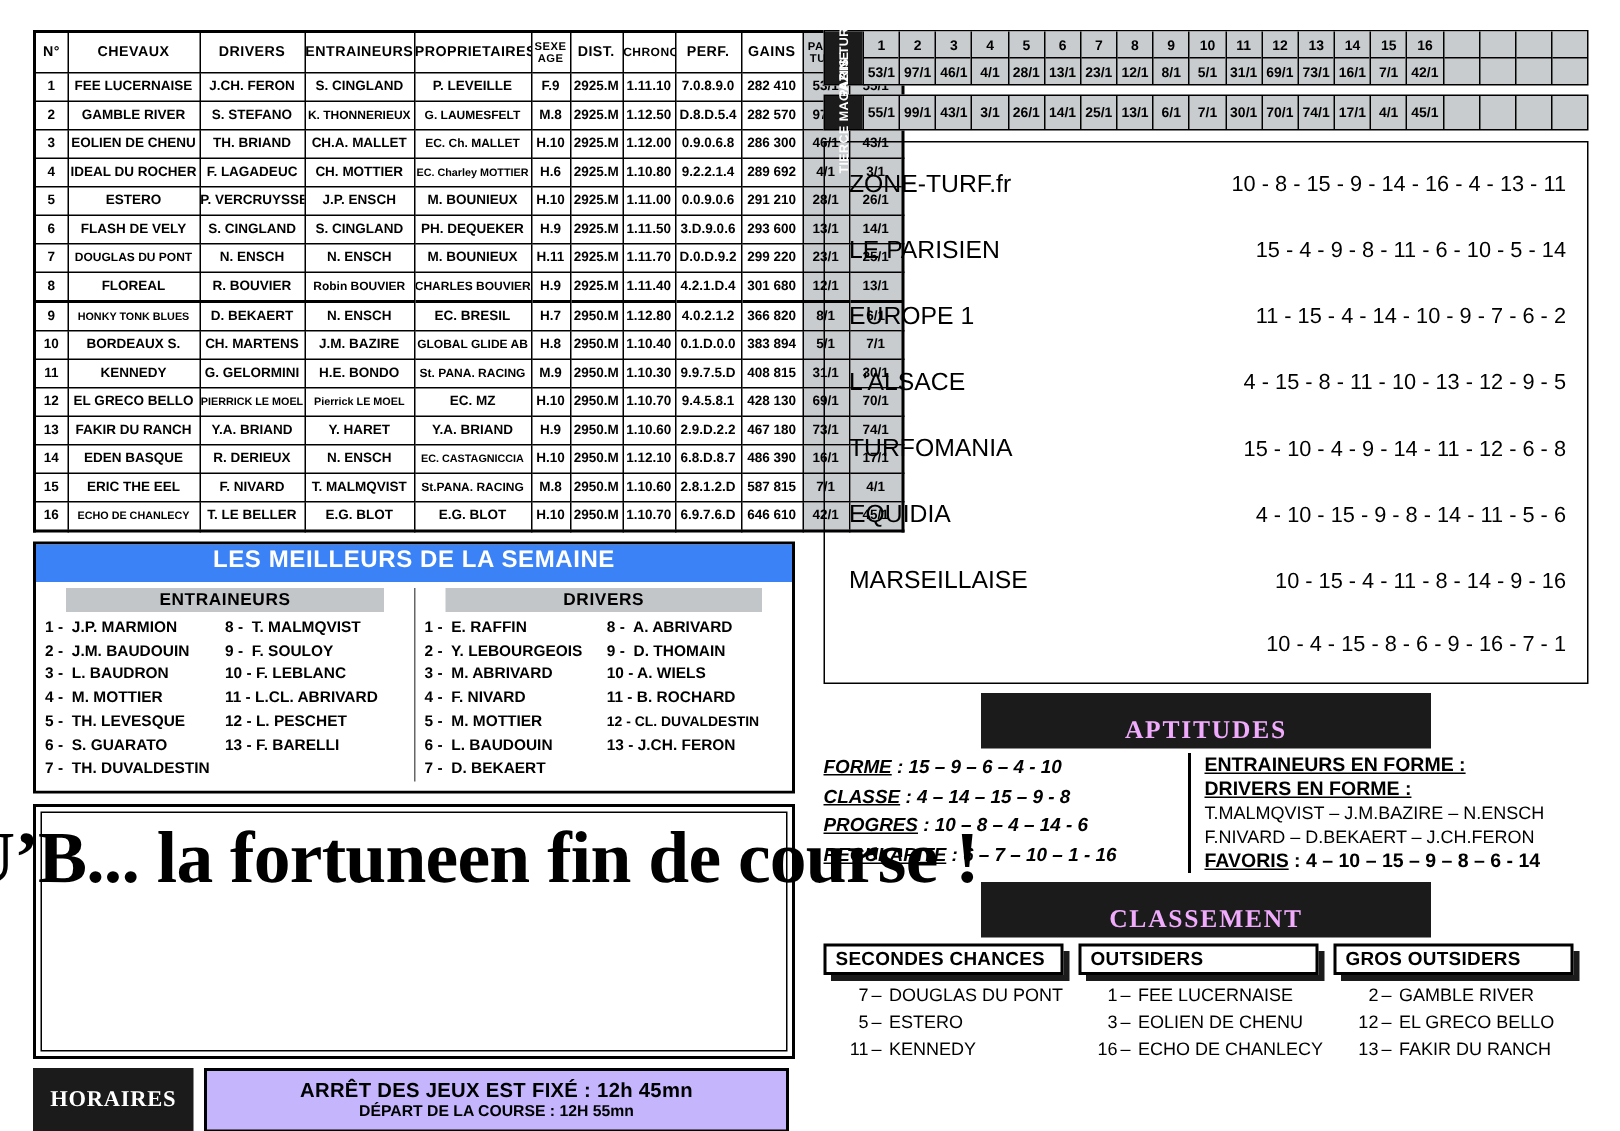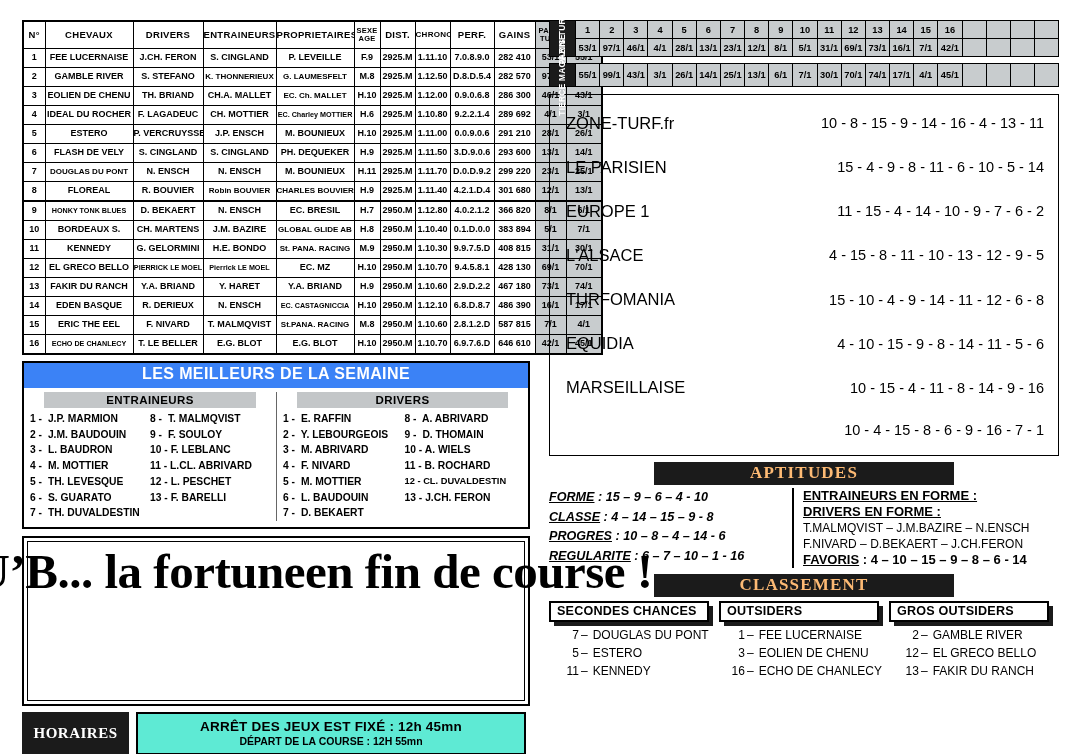--- a/index.html
+++ b/index.html
@@ -144,21 +144,21 @@
     font-size: 15px;
     letter-spacing: .5px;
     width: 107px;
     display: flex;
     align-items: center;
     justify-content: center;
   }
   .horaires-box {
     flex: 1;
     margin-left: 7px;
-    background: #5eead4;
+    background: #c4b5fd;
     border: 2px solid #000;
     text-align: center;
     padding: 5px 0 6px;
     box-sizing: border-box;
   }
   .horaires-l1 { font-size: 13.5px; font-weight: bold; letter-spacing: .2px; }
   .horaires-l2 { font-size: 10.5px; font-weight: bold; margin-top: 1px; }
 
   
   #right-col {
@@ -222,27 +222,27 @@
     display: flex;
     align-items: center;
     padding: 0 14px 0 16px;
   }
   .presse-src { font-size: 16.5px; width: 220px; white-space: nowrap; }
   .presse-sel { font-size: 14.5px; flex: 1; text-align: right; white-space: nowrap; }
 
   
   .band {
     background: #1b1b1b;
-    color: #fdba74;
+    color: #f0abfc;
     font-family: "Liberation Serif", serif;
     font-weight: bold;
     font-size: 17px;
     letter-spacing: 1.2px;
     text-align: center;
-    padding: 1px 0 2px;
+    padding: 15px 0 2px;
     margin: 6px auto 0;
     width: 300px;
   }
   .aptitudes-body { display: flex; margin-top: 3px; }
   .apt-left { width: 243px; }
   .apt-right { flex: 1; border-left: 2px solid #000; padding-left: 9px; }
   .apt-line { font-size: 12.6px; font-weight: bold; line-height: 19.5px; white-space: nowrap; font-style: italic; }
   .apt-line .u { text-decoration: underline; }
   .apt-sub { font-size: 13px; font-weight: bold; line-height: 16px; white-space: nowrap; }
   .apt-sub.thin { font-weight: normal; font-size: 12px; }

